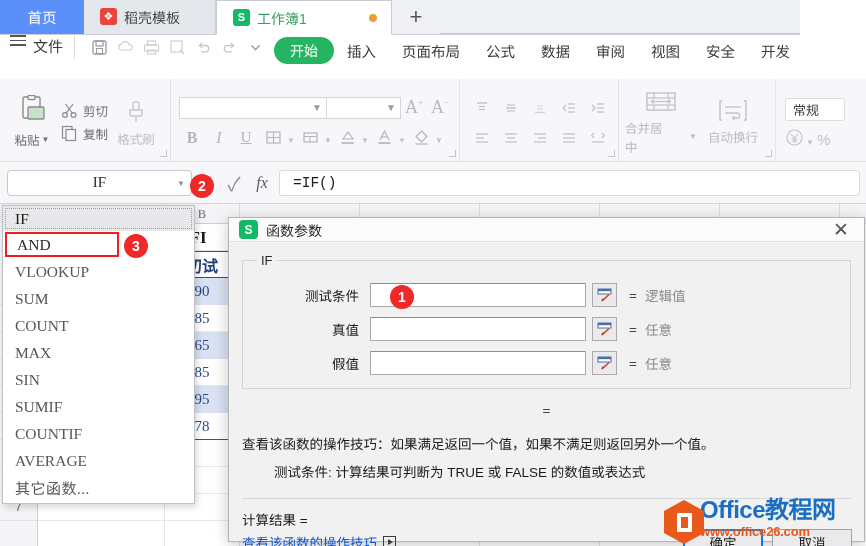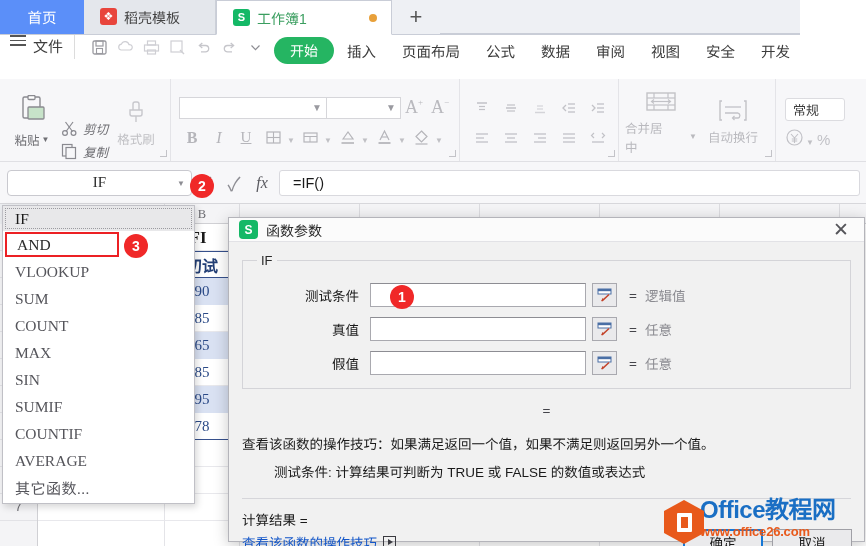--- a/index.html
+++ b/index.html
@@ -92,21 +92,21 @@
   .rgroup + .rgroup { border-left:1px solid #e4e4e8; }
   .gcorner {
     position:absolute; right:3px; bottom:4px; width:7px; height:7px;
     border-right:1px solid #c3c3c8; border-bottom:1px solid #c3c3c8;
   }
 
   .paste-btn {
     width:52px; display:flex; flex-direction:column; align-items:center;
     justify-content:center; gap:3px; color:#6f6f74; font-size:12.5px;
   }
-  .clip-col { display:flex; flex-direction:column; justify-content:flex-end; gap:4px; padding-left:3px;font-style:italic;}
+  .clip-col { display:flex; flex-direction:column; justify-content:center; gap:4px; padding-left:3px;}
   .clip-item { display:flex; align-items:center; gap:5px; color:#6f6f74; font-size:12.5px; }
   .fmt-brush {
     width:56px; display:flex; flex-direction:column; align-items:center;
     justify-content:center; gap:2px; color:#c0c0c4; font-size:12.5px;
   }
 
   .font-group { flex-direction:column; display:flex; justify-content:center; padding:6px 6px 0 8px;}
   .font-row1 { display:flex; align-items:center; gap:0; margin-bottom:7px;}
   .fsel {
     height:22px; background:#fff; border:1px solid #d6d6da;
@@ -165,21 +165,21 @@
     font-size:8px; color:#8d8d93;
   }
   .fb-icon { width:28px; height:30px; display:flex; align-items:center; justify-content:center; }
   .fb-x { color:#8d8d93; font-size:19px; font-weight:300; }
   .fb-ok { color:#8d8d93; font-size:19px; font-weight:300; }
   .fb-fx { color:#5a5a60; font-size:16px; font-style:italic; font-family:"Liberation Serif",serif; }
   .formula-in {
     flex:1; height:26px; margin-right:6px; margin-left:3px;
     background:#fff; border:1px solid #d9d9de; border-radius:3px;
     display:flex; align-items:center; padding-left:13px;
-    font-family:Liberation Sans, sans-serif;
+    font-family:Liberation Mono, monospace;
     font-size:14.5px; color:#1a1a1a;
   }
 
   
   .sheet { position:absolute; left:0; top:204px; width:866px; height:342px; background:#fff; }
   .colhead {
     position:absolute; left:0; top:0; width:866px; height:20px;
     background:#f4f4f6; border-bottom:1px solid #d0d0d4; display:flex;
   }
   .ch-corner { width:38px; height:20px; border-right:1px solid #d0d0d4; background:#eceef1;}

